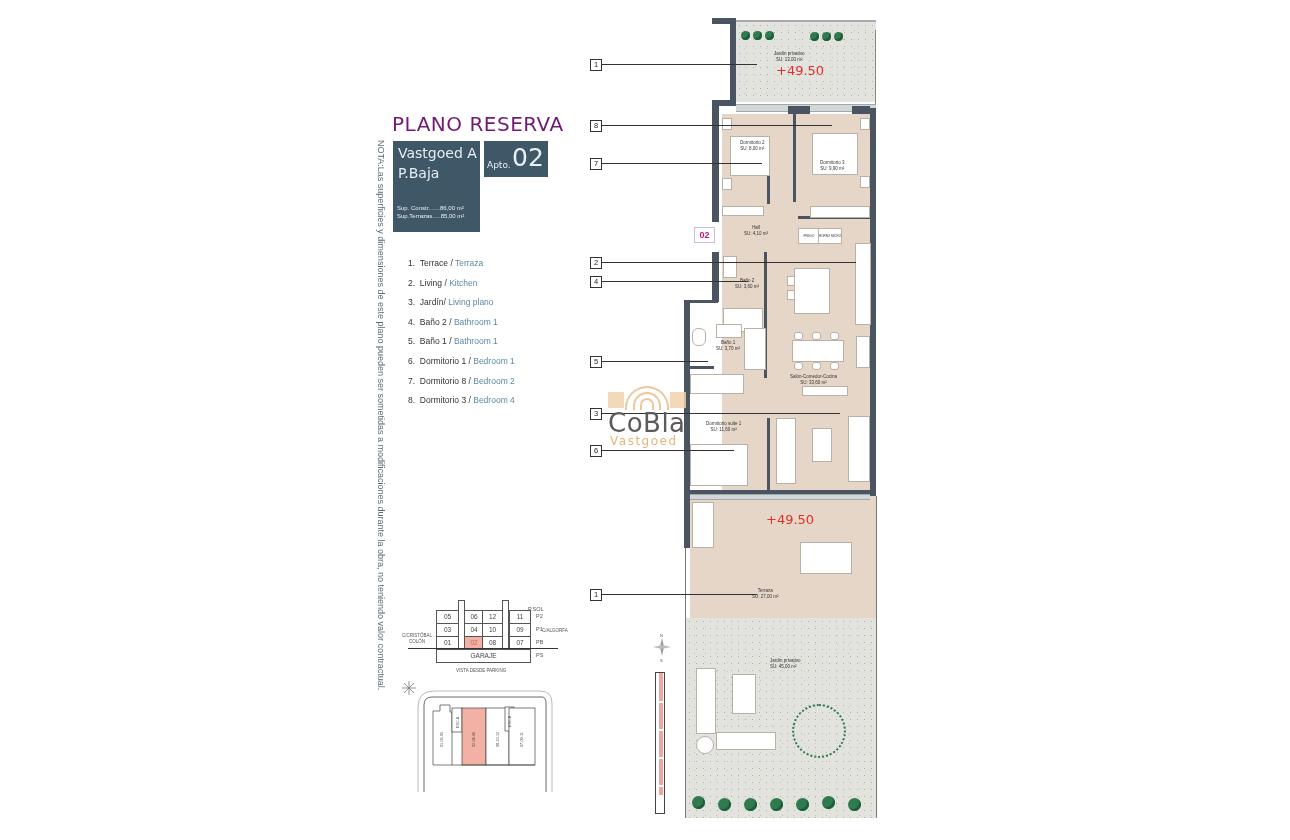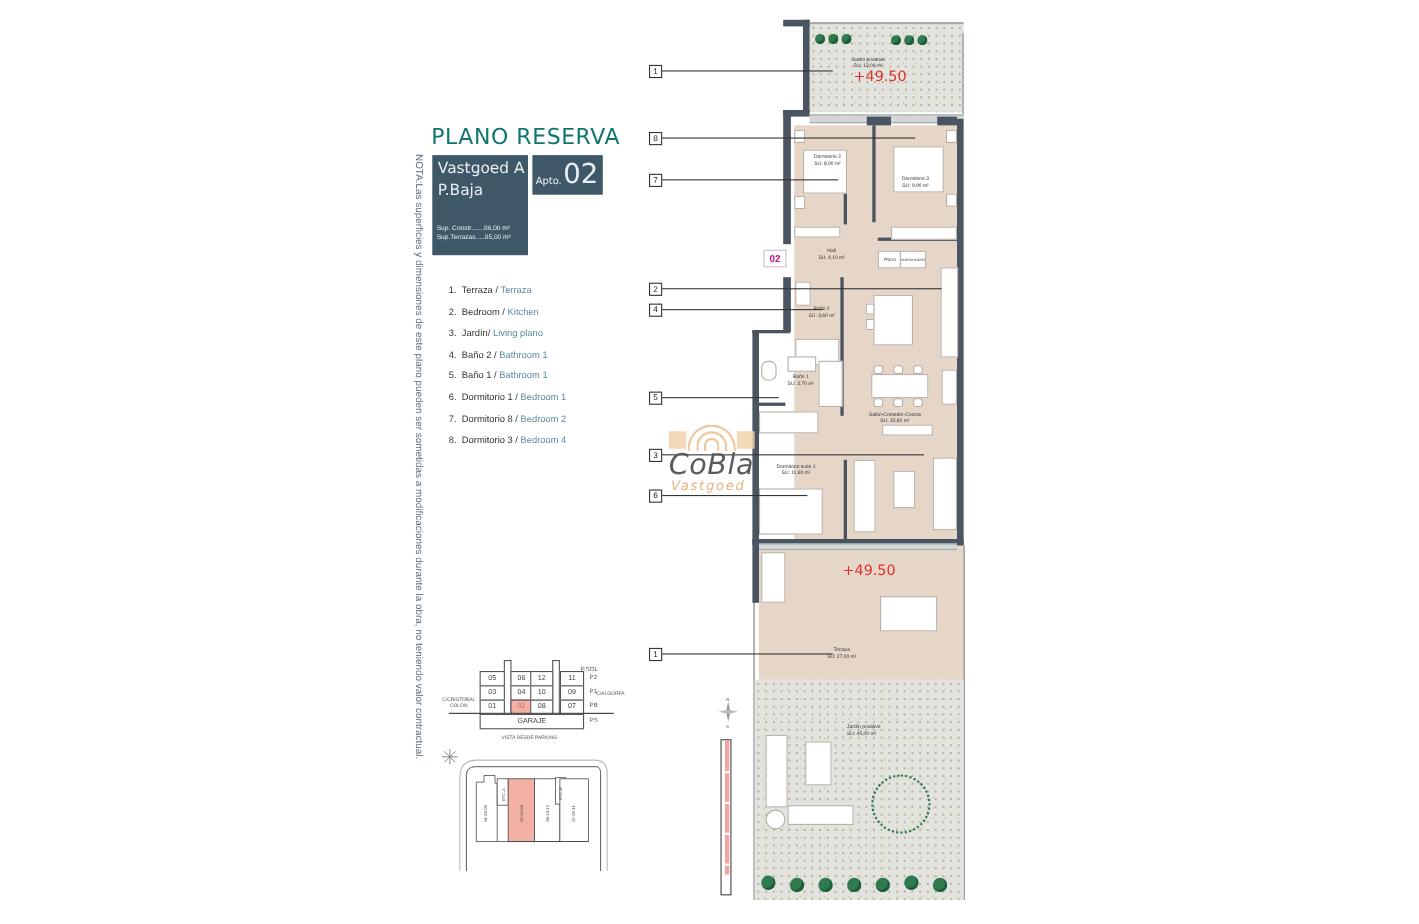--- a/index.html
+++ b/index.html
@@ -1,20 +1,20 @@
 <!DOCTYPE html>
 <html><head>
 <meta charset="utf-8">
 <style>
   html, body { margin:0; padding:0; background:#ffffff; }
   body { width:1290px; height:840px; position:relative; overflow:hidden; font-family:"Liberation Sans", sans-serif; color:#333; }
   .abs { position:absolute; }
 
   
-  .title { left:392px; top:112px; font-size:20px; letter-spacing:0.5px; color:#0f766e; font-family:"DejaVu Sans", sans-serif; font-weight:normal; white-space:nowrap; }
+  .title { left:392px; top:112px; font-size:20px; letter-spacing:0.5px; color:#701a75; font-family:"DejaVu Sans", sans-serif; font-weight:normal; white-space:nowrap; }
   .box-main { left:393px; top:141px; width:87px; height:91px; background:#3f5868; color:#e8eef2; }
   .box-main .l1 { position:absolute; left:5px; top:4px; font-size:14px; font-family:"DejaVu Sans", sans-serif; }
   .box-main .l2 { position:absolute; left:5px; top:24px; font-size:14px; font-family:"DejaVu Sans", sans-serif; }
   .box-main .s1, .box-main .s2 { position:absolute; left:4px; font-size:6px; white-space:nowrap; }
   .box-main .s1 { top:64px; }
   .box-main .s2 { top:72px; }
   .box-apto { left:484px; top:141px; width:64px; height:36px; background:#3f5868; color:#e8eef2; }
   .box-apto .pre { position:absolute; left:3px; top:19px; font-size:9px; font-family:"DejaVu Sans", sans-serif; }
   .box-apto .num { position:absolute; left:28px; top:2px; font-size:25px; font-family:"DejaVu Sans", sans-serif; font-weight:normal; }
 
@@ -44,21 +44,21 @@
   .garden { position:absolute; background:#e2e2df; background-image: radial-gradient(#b6b58c 0.7px, transparent 0.9px), radial-gradient(#c8c6a0 0.6px, transparent 0.8px); background-size:7px 7px, 11px 9px; background-position:0 0, 3px 4px; }
   .furn { position:absolute; background:#fff; border:1px solid #b9b0a6; }
   .lbl { position:absolute; font-size:4.5px; color:#333; text-align:center; white-space:nowrap; line-height:5.5px; }
   .level { position:absolute; color:#e0302a; font-size:13px; font-family:"DejaVu Sans", sans-serif; }
   .shrub { position:absolute; width:9px; height:9px; border-radius:50%; background:#2f7a4f; box-shadow: inset -2px -2px 0 #1f5e3a; }
   .window { position:absolute; background:#d4d6d8; border-top:1px solid #9aa; border-bottom:1px solid #9aa; }
 
   .tag02 { position:absolute; left:114px; top:209px; width:19px; height:14px; border:1px solid #cbd; background:#fff; color:#c2187a; font-size:9px; font-weight:bold; text-align:center; line-height:14px; }
 
   
-  .logo { left:608px; top:386px; width:78px; height:66px;font-style:italic; }
+  .logo { left:608px; top:386px; width:78px; height:66px; }
   .logo .arc { position:absolute; border:2px solid #efc79a; border-bottom:none; border-radius:30px 30px 0 0; }
   .logo .bar { position:absolute; background:#f2d2ac; opacity:0.85; }
   .logo .co { position:absolute; left:0; top:22px; font-size:26px; color:#5b5b5b; font-family:"DejaVu Sans", sans-serif; letter-spacing:0.5px; }
   .logo .vg { position:absolute; left:2px; top:48px; font-size:12px; color:#e7b47c; letter-spacing:1.5px; font-family:"DejaVu Sans", sans-serif; }
 
   
   .compass { left:650px; top:632px; width:24px; height:30px; }
   .scalebar { left:655px; top:672px; width:8px; height:140px; border:1px solid #444; background:#fff; }
   .scalebar .seg { position:absolute; left:3px; width:4px; background:#f0a6a0; }
 </style>
@@ -77,22 +77,22 @@
 <div class="abs box-apto">
   <span class="pre">Apto.</span>
   <span class="num">02</span>
 </div>
 
 <div class="abs nota">
   <span>NOTA:Las superficies y dimensiones de este plano pueden ser sometidas a modificaciones durante la obra, no teniendo valor contractual.</span>
 </div>
 
 <div class="abs legend">
-  <div class="row"><span>1.</span>&nbsp; <span>Terraza /</span> <span class="en">Terraza</span></div>
-  <div class="row"><span>2.</span>&nbsp; <span>Bedroom /</span> <span class="en">Kitchen</span></div>
+  <div class="row"><span>1.</span>&nbsp; <span>Terrace /</span> <span class="en">Terraza</span></div>
+  <div class="row"><span>2.</span>&nbsp; <span>Living /</span> <span class="en">Kitchen</span></div>
   <div class="row"><span>3.</span>&nbsp; <span>Jardín/</span> <span class="en">Living plano</span></div>
   <div class="row"><span>4.</span>&nbsp; <span>Baño 2 /</span> <span class="en">Bathroom 1</span></div>
   <div class="row"><span>5.</span>&nbsp; <span>Baño 1 /</span> <span class="en">Bathroom 1</span></div>
   <div class="row"><span>6.</span>&nbsp; <span>Dormitorio 1 /</span> <span class="en">Bedroom 1</span></div>
   <div class="row"><span>7.</span>&nbsp; <span>Dormitorio 8 /</span> <span class="en">Bedroom 2</span></div>
   <div class="row"><span>8.</span>&nbsp; <span>Dormitorio 3 /</span> <span class="en">Bedroom 4</span></div>
 </div>
 
 <div class="abs keyplan">
   <div class="abs" style="left:130px;top:2px;">P.SOL</div>

